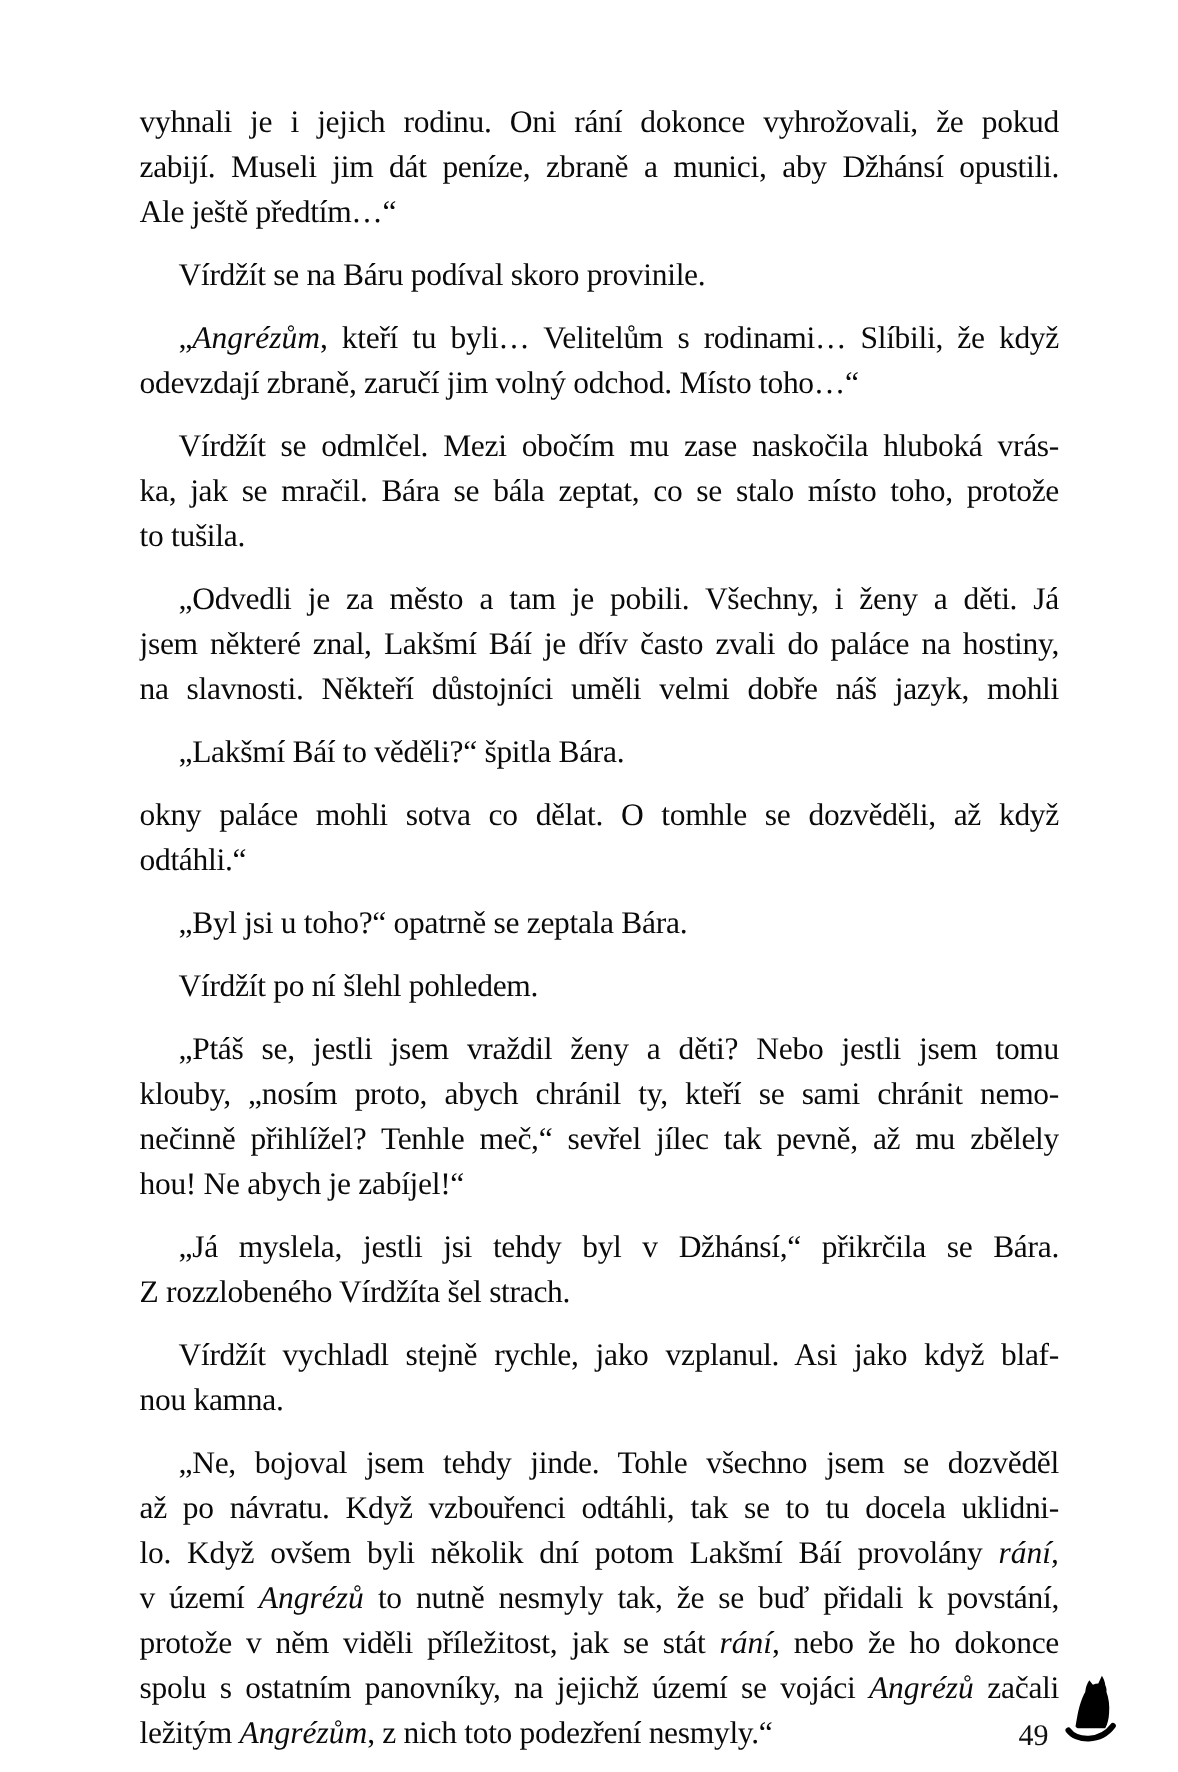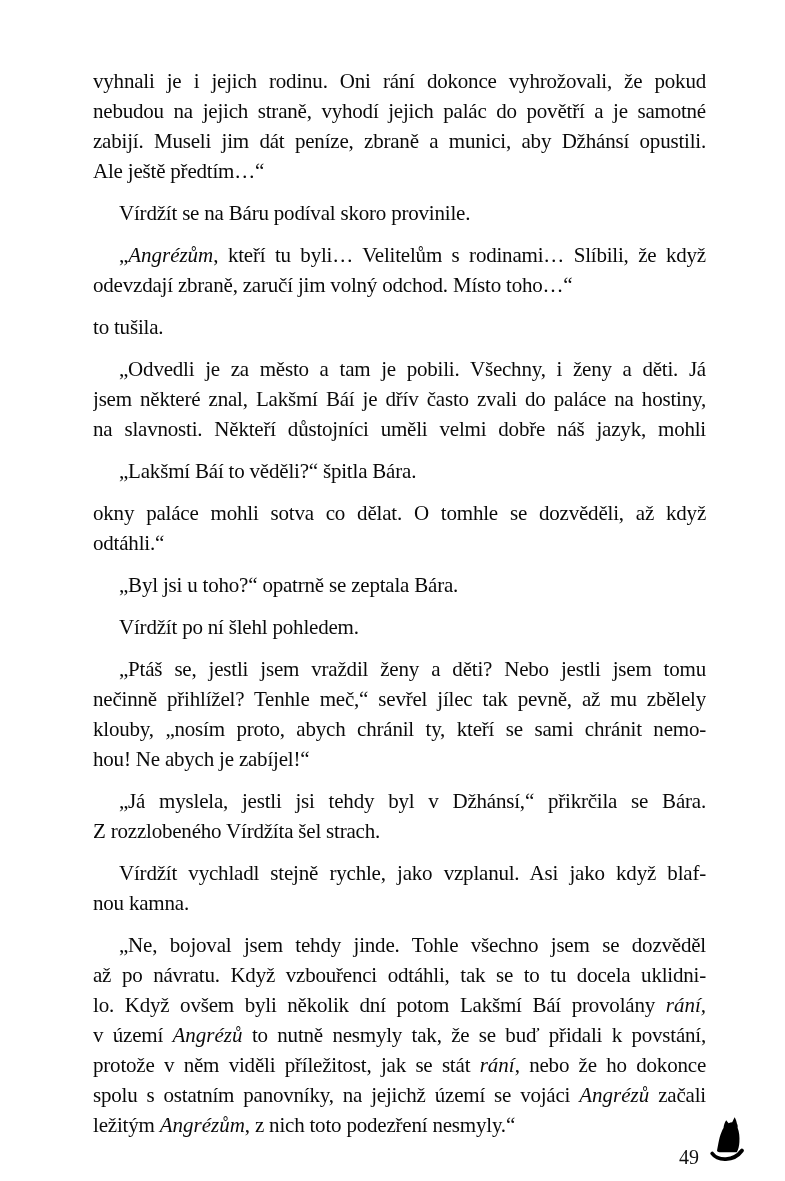--- a/index.html
+++ b/index.html
@@ -64,32 +64,33 @@
   }
 </style>
 </head>
 <body>
 
 <div class="page">
 
   <div class="text-block">
       <div class="para">
         <div class="line"><span>vyhnali je i jejich rodinu. Oni rání dokonce vyhrožovali, že pokud</span></div>
-        <div class="line"><span>nebudou na jejich straně, vyhodí jejich palác do povětří a je samotné</span></div>
         <div class="line"><span>zabijí. Museli jim dát peníze, zbraně a munici, aby Džhánsí opustili.</span></div>
         <div class="line last"><span>Ale ještě předtím…“</span></div>
       </div>
       <div class="para">
         <div class="line indent last"><span>Vírdžít se na Báru podíval skoro provinile.</span></div>
       </div>
       <div class="para">
         <div class="line indent"><span>„</span><em>Angrézům</em><span>, kteří tu byli… Velitelům s rodinami… Slíbili, že když</span></div>
         <div class="line last"><span>odevzdají zbraně, zaručí jim volný odchod. Místo toho…“</span></div>
       </div>
       <div class="para">
+        <div class="line indent"><span>Vírdžít se odmlčel. Mezi obočím mu zase naskočila hluboká vrás-</span></div>
+        <div class="line"><span>ka, jak se mračil. Bára se bála zeptat, co se stalo místo toho, protože</span></div>
         <div class="line last"><span>to tušila.</span></div>
       </div>
       <div class="para">
         <div class="line indent"><span>„Odvedli je za město a tam je pobili. Všechny, i ženy a děti. Já</span></div>
         <div class="line"><span>jsem některé znal, Lakšmí Báí je dřív často zvali do paláce na hostiny,</span></div>
         <div class="line"><span>na slavnosti. Někteří důstojníci uměli velmi dobře náš jazyk, mohli</span></div>
       </div>
       <div class="para">
         <div class="line indent last"><span>„Lakšmí Báí to věděli?“ špitla Bára.</span></div>
       </div>
@@ -98,22 +99,22 @@
         <div class="line last"><span>odtáhli.“</span></div>
       </div>
       <div class="para">
         <div class="line indent last"><span>„Byl jsi u toho?“ opatrně se zeptala Bára.</span></div>
       </div>
       <div class="para">
         <div class="line indent last"><span>Vírdžít po ní šlehl pohledem.</span></div>
       </div>
       <div class="para">
         <div class="line indent"><span>„Ptáš se, jestli jsem vraždil ženy a děti? Nebo jestli jsem tomu</span></div>
+        <div class="line"><span>klouby, „nosím proto, abych chránil ty, kteří se sami chránit nemo-</span></div>
         <div class="line"><span>nečinně přihlížel? Tenhle meč,“ sevřel jílec tak pevně, až mu zbělely</span></div>
-        <div class="line"><span>klouby, „nosím proto, abych chránil ty, kteří se sami chránit nemo-</span></div>
         <div class="line last"><span>hou! Ne abych je zabíjel!“</span></div>
       </div>
       <div class="para">
         <div class="line indent"><span>„Já myslela, jestli jsi tehdy byl v Džhánsí,“ přikrčila se Bára.</span></div>
         <div class="line last"><span>Z rozzlobeného Vírdžíta šel strach.</span></div>
       </div>
       <div class="para">
         <div class="line indent"><span>Vírdžít vychladl stejně rychle, jako vzplanul. Asi jako když blaf-</span></div>
         <div class="line last"><span>nou kamna.</span></div>
       </div>

